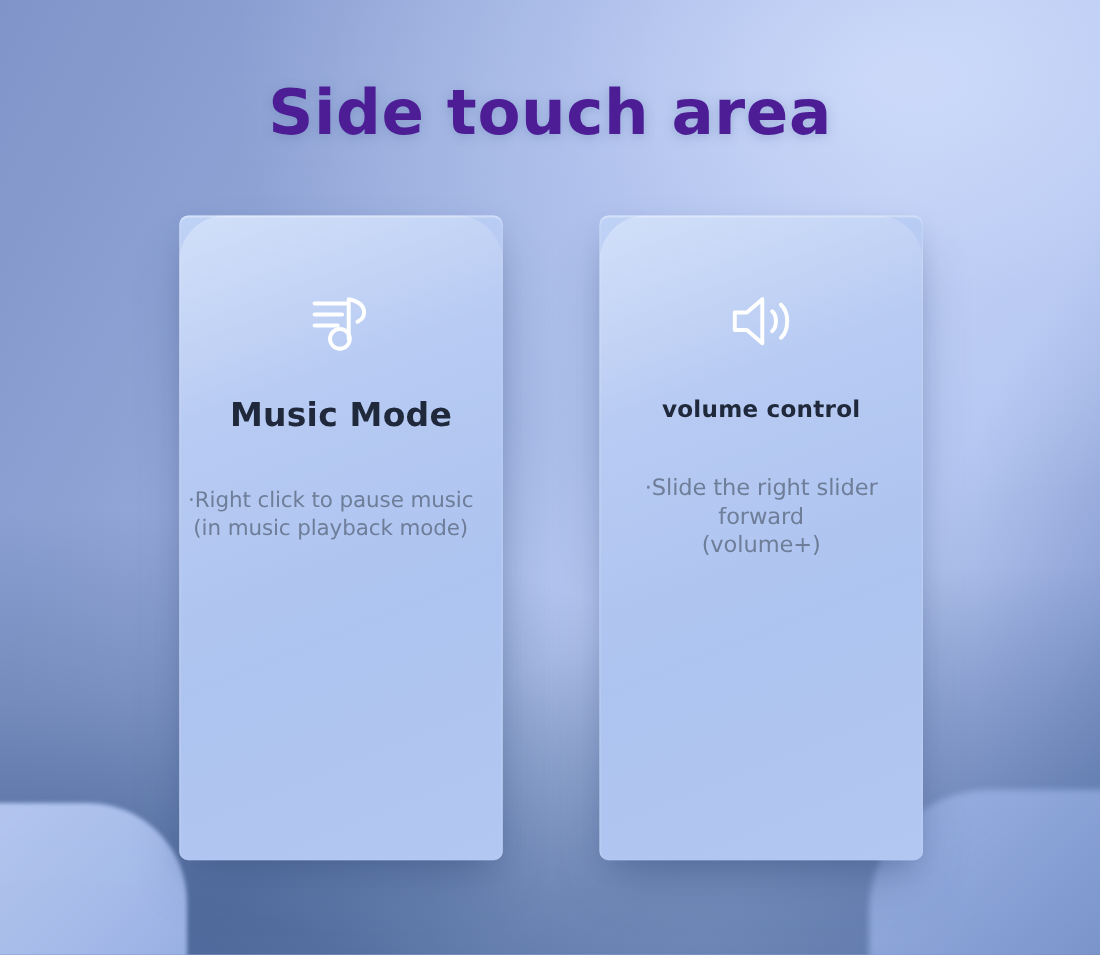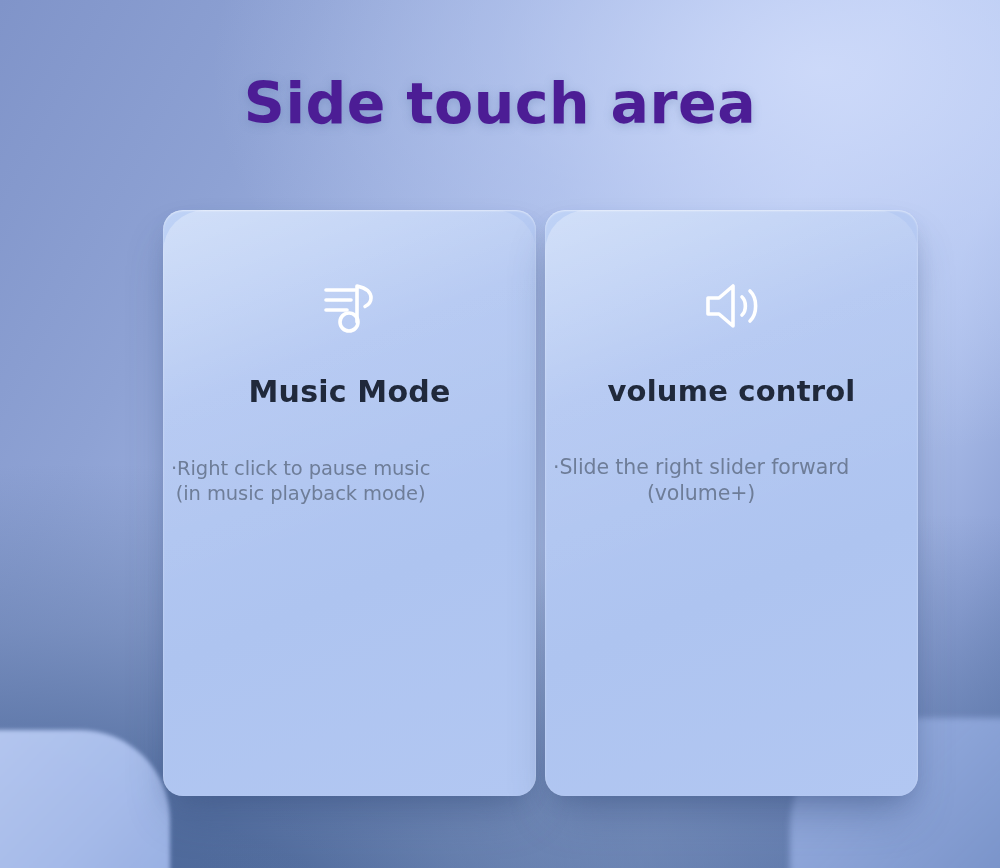--- a/index.html
+++ b/index.html
@@ -76,24 +76,24 @@
     font-weight:700;
     letter-spacing:.5px;
     line-height:1.05;
     text-shadow:0 2px 10px rgba(90,115,165,.35);
     font-family:"DejaVu Sans", sans-serif;
   }
 
   
   .card{
     position:absolute;
-    top:210px;
-    width:373px;
+    top:196px;
+    width:294px;
     height:586px;
-    border-radius:20px;
+    border-radius:8px;
     background:linear-gradient(158deg,#bed2f6 0%, #b4c8f2 28%, #aec4f0 62%, #b2c7f2 100%);
     box-shadow:
       0 26px 46px -12px rgba(52,76,122,.42),
       0 10px 22px -8px rgba(52,76,122,.30),
       inset 0 1px 2px rgba(255,255,255,.55);
     overflow:hidden;
   }
   .card::after{
     content:"";
     position:absolute; inset:0;
@@ -121,21 +121,21 @@
   }
 
   .card-title{
     color:#20293b;
     font-size:30px;
     font-weight:700;
     letter-spacing:.2px;
     text-align:center;
     margin-top:22px;
   }
-  .card-title.right-title{ font-size:29px; }
+  .card-title.right-title{ font-size:21px; }
 
   .card-body{
     margin-top:48px;
     width:100%;
     display:flex;
     flex-direction:row;
     align-items:center;
     gap:35px;
   }
   .card-right .card-body{ margin-top:46px; gap:42px; }

